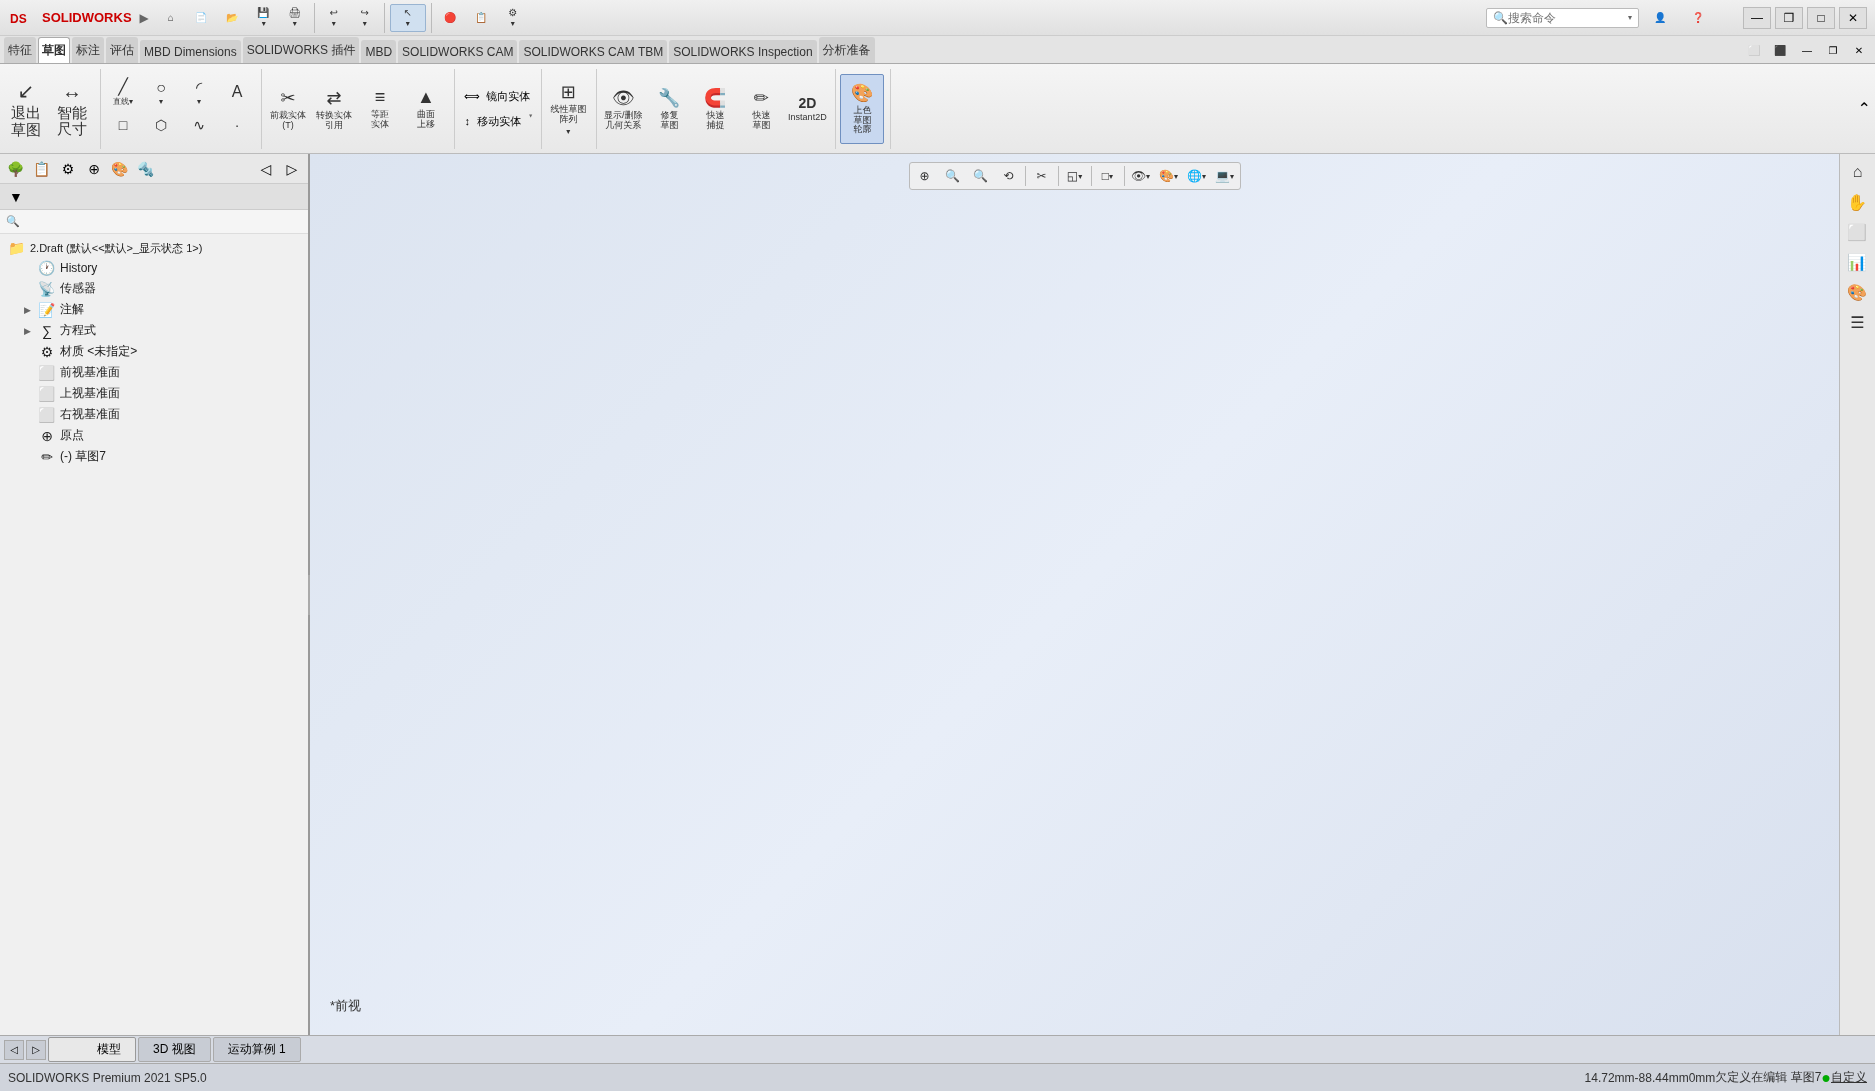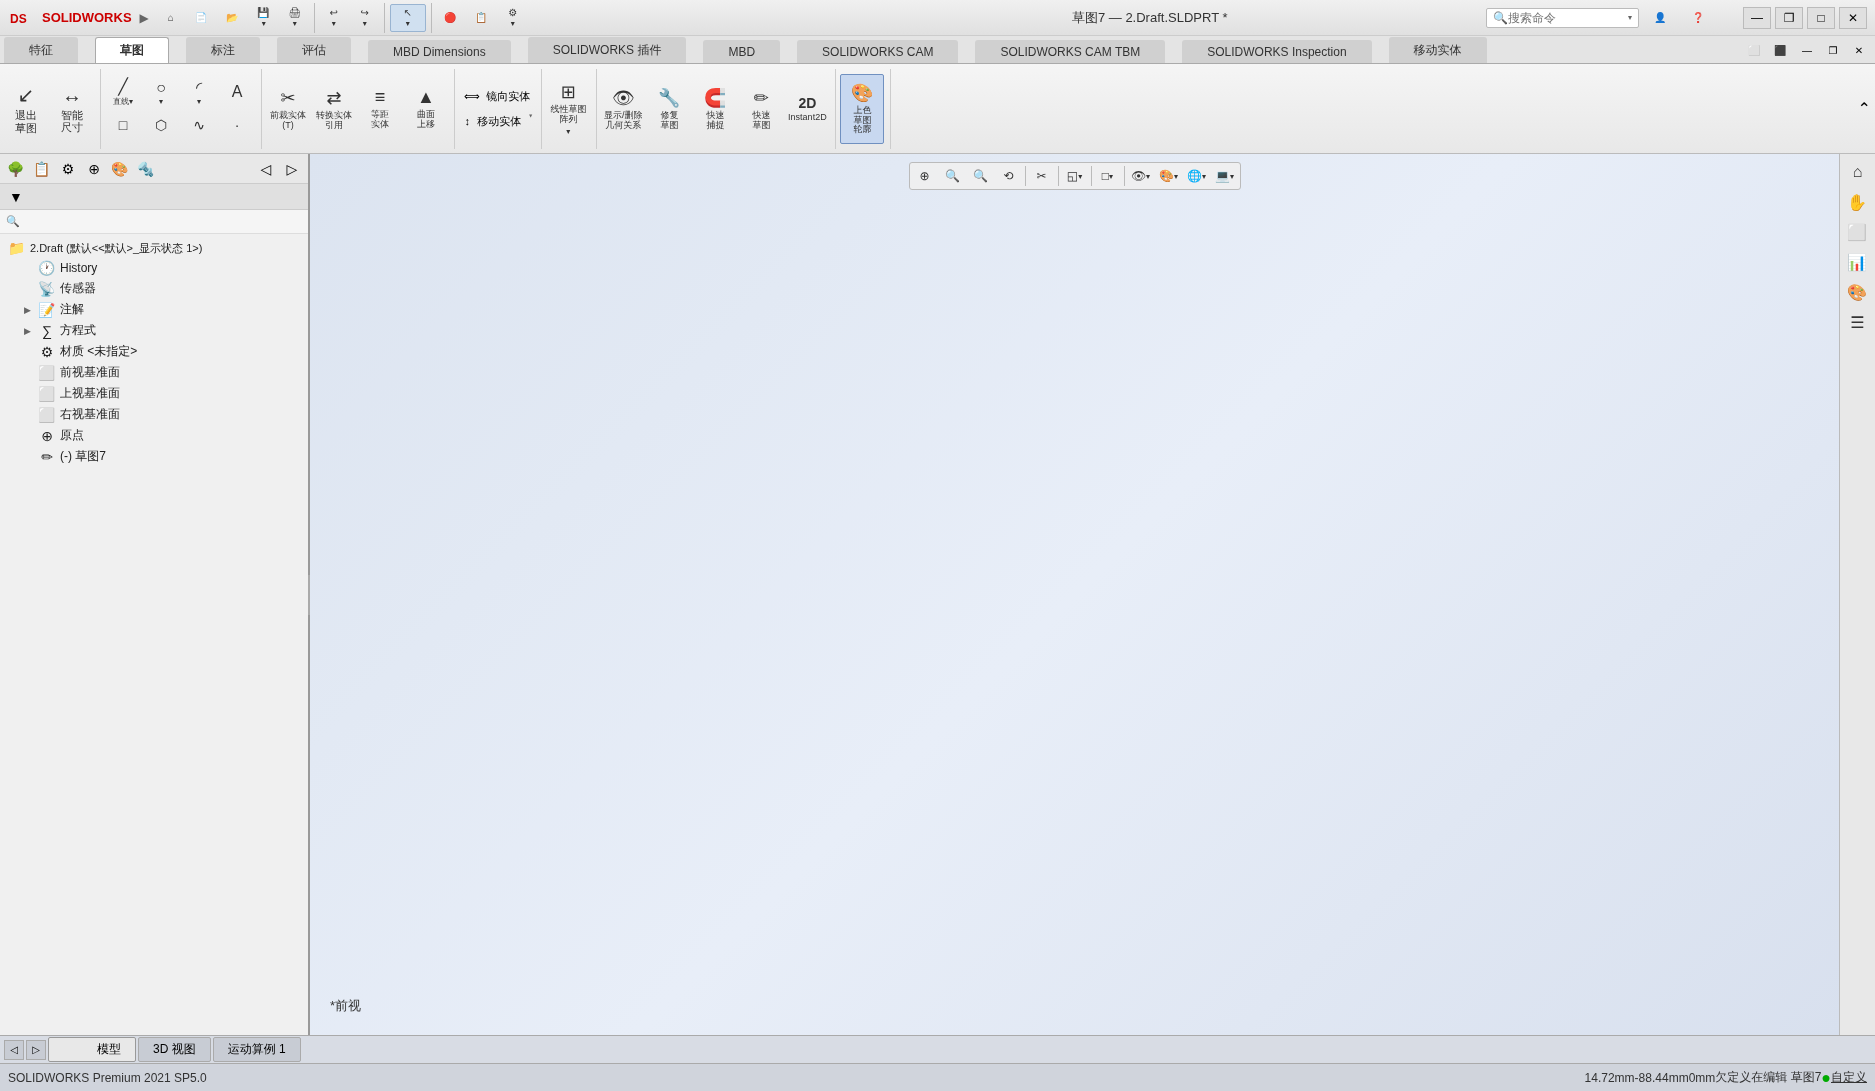--- a/index.html
+++ b/index.html
@@ -65,21 +65,21 @@
       width: 44px;
       height: 70px;
       cursor: pointer;
       border-radius: 2px;
       font-size: 10px;
       color: #333;
       text-align: center;
       gap: 2px;
     }
     .tb-btn-large .icon { font-size: 22px; }
-    .tb-btn-large .label { font-size: 11px; line-height: 1.1; }
+    .tb-btn-large .label { font-size: 15px; line-height: 1.1; }
 
     .tb-btn-small {
       display: flex;
       flex-direction: column;
       align-items: center;
       justify-content: center;
       width: 36px;
       height: 32px;
       cursor: pointer;
       border-radius: 2px;
@@ -97,29 +97,29 @@
     
     #tab-row {
       height: 28px;
       background: #e4e4e4;
       display: flex;
       align-items: flex-end;
       padding: 0 4px;
       border-bottom: 1px solid #aaa;
     }
     .tab-item {
-      padding: 4px 24px;
+      padding: 4px 3px;
       font-size: 12px;
       cursor: pointer;
       border: 1px solid transparent;
       border-bottom: none;
       border-radius: 3px 3px 0 0;
       color: #333;
       background: #d0d0d0;
-      margin-right: 17px;
+      margin-right: 2px;
     }
     .tab-item.active { background: #fff; border-color: #aaa; border-bottom-color: #fff; font-weight: bold; }
 
     
     #main-layout {
       display: flex;
       height: calc(1091px - 36px - 42px - 90px - 28px - 30px - 28px);
     }
 
     
@@ -353,21 +353,20 @@
     <div class="tb-sep"></div>
     <div class="tb-btn" style="height:28px;min-width:28px;">↩<span style="font-size:8px;">▾</span></div>
     <div class="tb-btn" style="height:28px;min-width:28px;">↪<span style="font-size:8px;">▾</span></div>
     <div class="tb-sep"></div>
     <div class="tb-btn" style="height:28px;min-width:36px;background:#d0e0f0;border:1px solid #99b4d1;">↖<span style="font-size:8px;">▾</span></div>
     <div class="tb-sep"></div>
     <div class="tb-btn" style="height:28px;min-width:28px;">🔴</div>
     <div class="tb-btn" style="height:28px;min-width:28px;">📋</div>
     <div class="tb-btn" style="height:28px;min-width:28px;">⚙<span style="font-size:8px;">▾</span></div>
   </div>
-  <div id="titlebar-title">草图7 — 2.Draft.SLDPRT *</div>
   <div style="display:flex;align-items:center;gap:6px;margin-right:20px;">
     <div style="display:flex;align-items:center;background:#fff;border:1px solid #bbb;padding:2px 6px;border-radius:2px;">
       <span>🔍</span>
       <input type="text" style="border: none; outline: none; font-size: 12px; width: 120px;" placeholder="搜索命令">
       <span style="font-size:8px;color:#666;">▾</span>
     </div>
     <div class="tb-btn" style="height:28px;">👤</div>
     <div class="tb-btn" style="height:28px;">❓</div>
   </div>
   <div id="titlebar-controls">
@@ -382,21 +381,21 @@
   <div class="tab-item">特征</div>
   <div class="tab-item active">草图</div>
   <div class="tab-item">标注</div>
   <div class="tab-item">评估</div>
   <div class="tab-item">MBD Dimensions</div>
   <div class="tab-item">SOLIDWORKS 插件</div>
   <div class="tab-item">MBD</div>
   <div class="tab-item">SOLIDWORKS CAM</div>
   <div class="tab-item">SOLIDWORKS CAM TBM</div>
   <div class="tab-item">SOLIDWORKS Inspection</div>
-  <div class="tab-item">移动实体</div>
+  <div class="tab-item">分析准备</div>
   <div style="margin-left:auto;display:flex;align-items:center;gap:2px;padding-bottom:2px;">
     <div class="ft-btn" style="font-size:10px;">⬜</div>
     <div class="ft-btn" style="font-size:10px;">⬛</div>
     <div class="ft-btn" style="font-size:10px;">—</div>
     <div class="ft-btn" style="font-size:10px;">❐</div>
     <div class="ft-btn" style="font-size:10px;">✕</div>
   </div>
 </div>
 
 <div id="toolbar-row2" style="background:linear-gradient(to bottom,#f5f5f5,#e8e8e8);height:90px;display:flex;align-items:center;padding:2px 4px;gap:2px;border-bottom:1px solid #bbb;">

